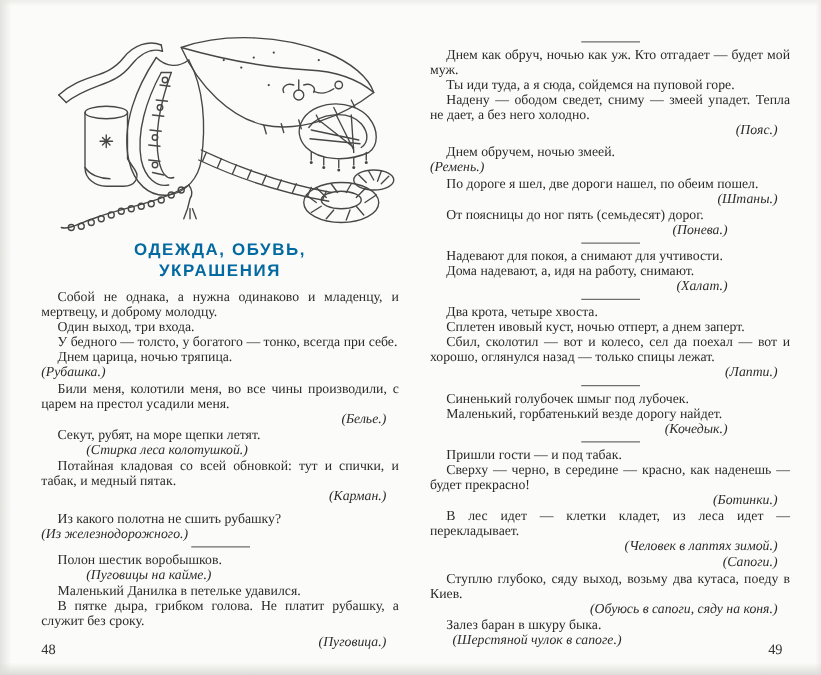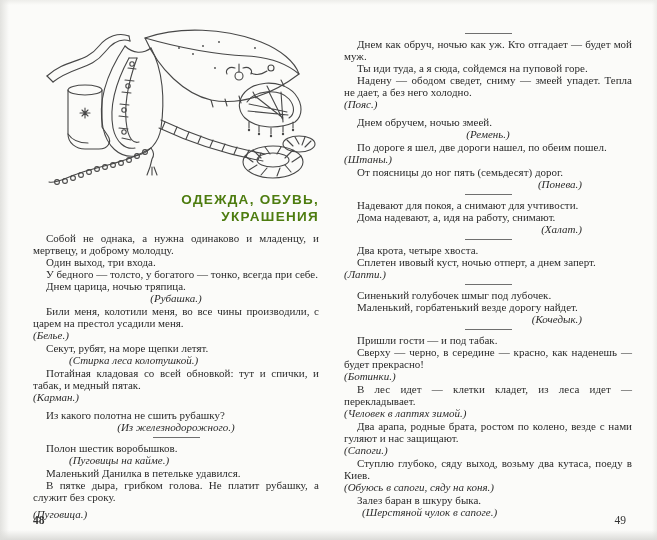--- a/index.html
+++ b/index.html
@@ -19,39 +19,39 @@
     background:linear-gradient(0deg,#dcdcd9,rgba(251,251,249,0));}
   .edge-right{position:absolute;right:0;top:0;width:5px;height:100%;
     background:linear-gradient(270deg,#ededea,rgba(251,251,249,0));}
 
   .page{position:absolute;top:0;height:540px;}
   .page-left{left:33px;width:286px;}
   .page-right{left:344px;width:288px;}
 
   .illustration{display:block;margin:24px auto 0;}
   .section-title{
-    text-align:right;font-family:"Liberation Sans",sans-serif;
+    text-align:center;font-family:"Liberation Sans",sans-serif;
     font-weight:bold;font-size:13.5px;line-height:17px;letter-spacing:1.3px;
-    margin:3px 0 7px;color:#4d7c0f;
+    margin:3px 0 7px;color:#0369a1;
   }
   .column{font-size:11px;line-height:12px;}
   .page-right .column{margin-top:33px;}
 
   .riddle{margin:0;text-indent:13px;text-align:justify;}
   .answer{margin:0 0 1px;font-style:italic;}
-  .answer.right{text-align:left;padding-right:10px;}
+  .answer.right{text-align:right;padding-right:10px;}
   .answer.right-inset{text-align:right;padding-right:50px;font-style:italic;}
-  .answer.center{text-align:center;}
+  .answer.center{text-align:left;}
   .answer.center-left{text-align:left;padding-left:36px;}
   .answer.left-indent{text-align:left;padding-left:18px;}
   .rule{width:47px;height:0;border-top:1px solid var(--rule);margin:4px auto;}
   .gap{height:5px;}
 
   .pagenum{position:absolute;bottom:14px;font-size:11.5px;color:#333;}
-  .pagenum-left{left:0;font-weight:bold;}
+  .pagenum-left{left:0;}
   .pagenum-right{right:6px;}
 
   svg .ln{fill:none;stroke:var(--art);stroke-width:1.1;stroke-linecap:round;stroke-linejoin:round;}
   svg .dot{fill:var(--art);stroke:none;}
 </style>
 </head>
 <body>
 
 <div class="edge-top"></div>
 <div class="edge-left"></div>
@@ -192,32 +192,32 @@
       <p class="answer right">(Штаны.)</p>
       <p class="riddle">От поясницы до ног пять (семьдесят) дорог.</p>
       <p class="answer right-inset">(Понева.)</p>
       <div class="rule"></div>
       <p class="riddle">Надевают для покоя, а снимают для учтивости.</p>
       <p class="riddle">Дома надевают, а, идя на работу, снимают.</p>
       <p class="answer right-inset">(Халат.)</p>
       <div class="rule"></div>
       <p class="riddle">Два крота, четыре хвоста.</p>
       <p class="riddle">Сплетен ивовый куст, ночью отперт, а днем заперт.</p>
+      <p class="riddle">Сбил, сколотил — вот и колесо, сел да поехал — вот и хорошо, оглянулся назад — только спицы лежат.</p>
       <p class="answer right">(Лапти.)</p>
       <div class="rule"></div>
       <p class="riddle">Синенький голубочек шмыг под лубочек.</p>
       <p class="riddle">Маленький, горбатенький везде дорогу найдет.</p>
       <p class="answer right-inset">(Кочедык.)</p>
       <div class="rule"></div>
       <p class="riddle">Пришли гости — и под табак.</p>
       <p class="riddle">Сверху — черно, в середине — красно, как наденешь — будет прекрасно!</p>
       <p class="answer right">(Ботинки.)</p>
       <p class="riddle">В лес идет — клетки кладет, из леса идет — перекладывает.</p>
       <p class="answer right">(Человек в лаптях зимой.)</p>
-      <p class="riddle">Два арапа, родные брата, ростом по колено, везде с нами гуляют и нас защищают.</p>
       <p class="answer right">(Сапоги.)</p>
       <p class="riddle">Ступлю глубоко, сяду выход, возьму два кутаса, поеду в Киев.</p>
       <p class="answer right">(Обуюсь в сапоги, сяду на коня.)</p>
       <p class="riddle">Залез баран в шкуру быка.</p>
       <p class="answer left-indent">(Шерстяной чулок в сапоге.)</p>
     </div>
   <div class="pagenum pagenum-right">49</div>
 </div>
 
 </body></html>

